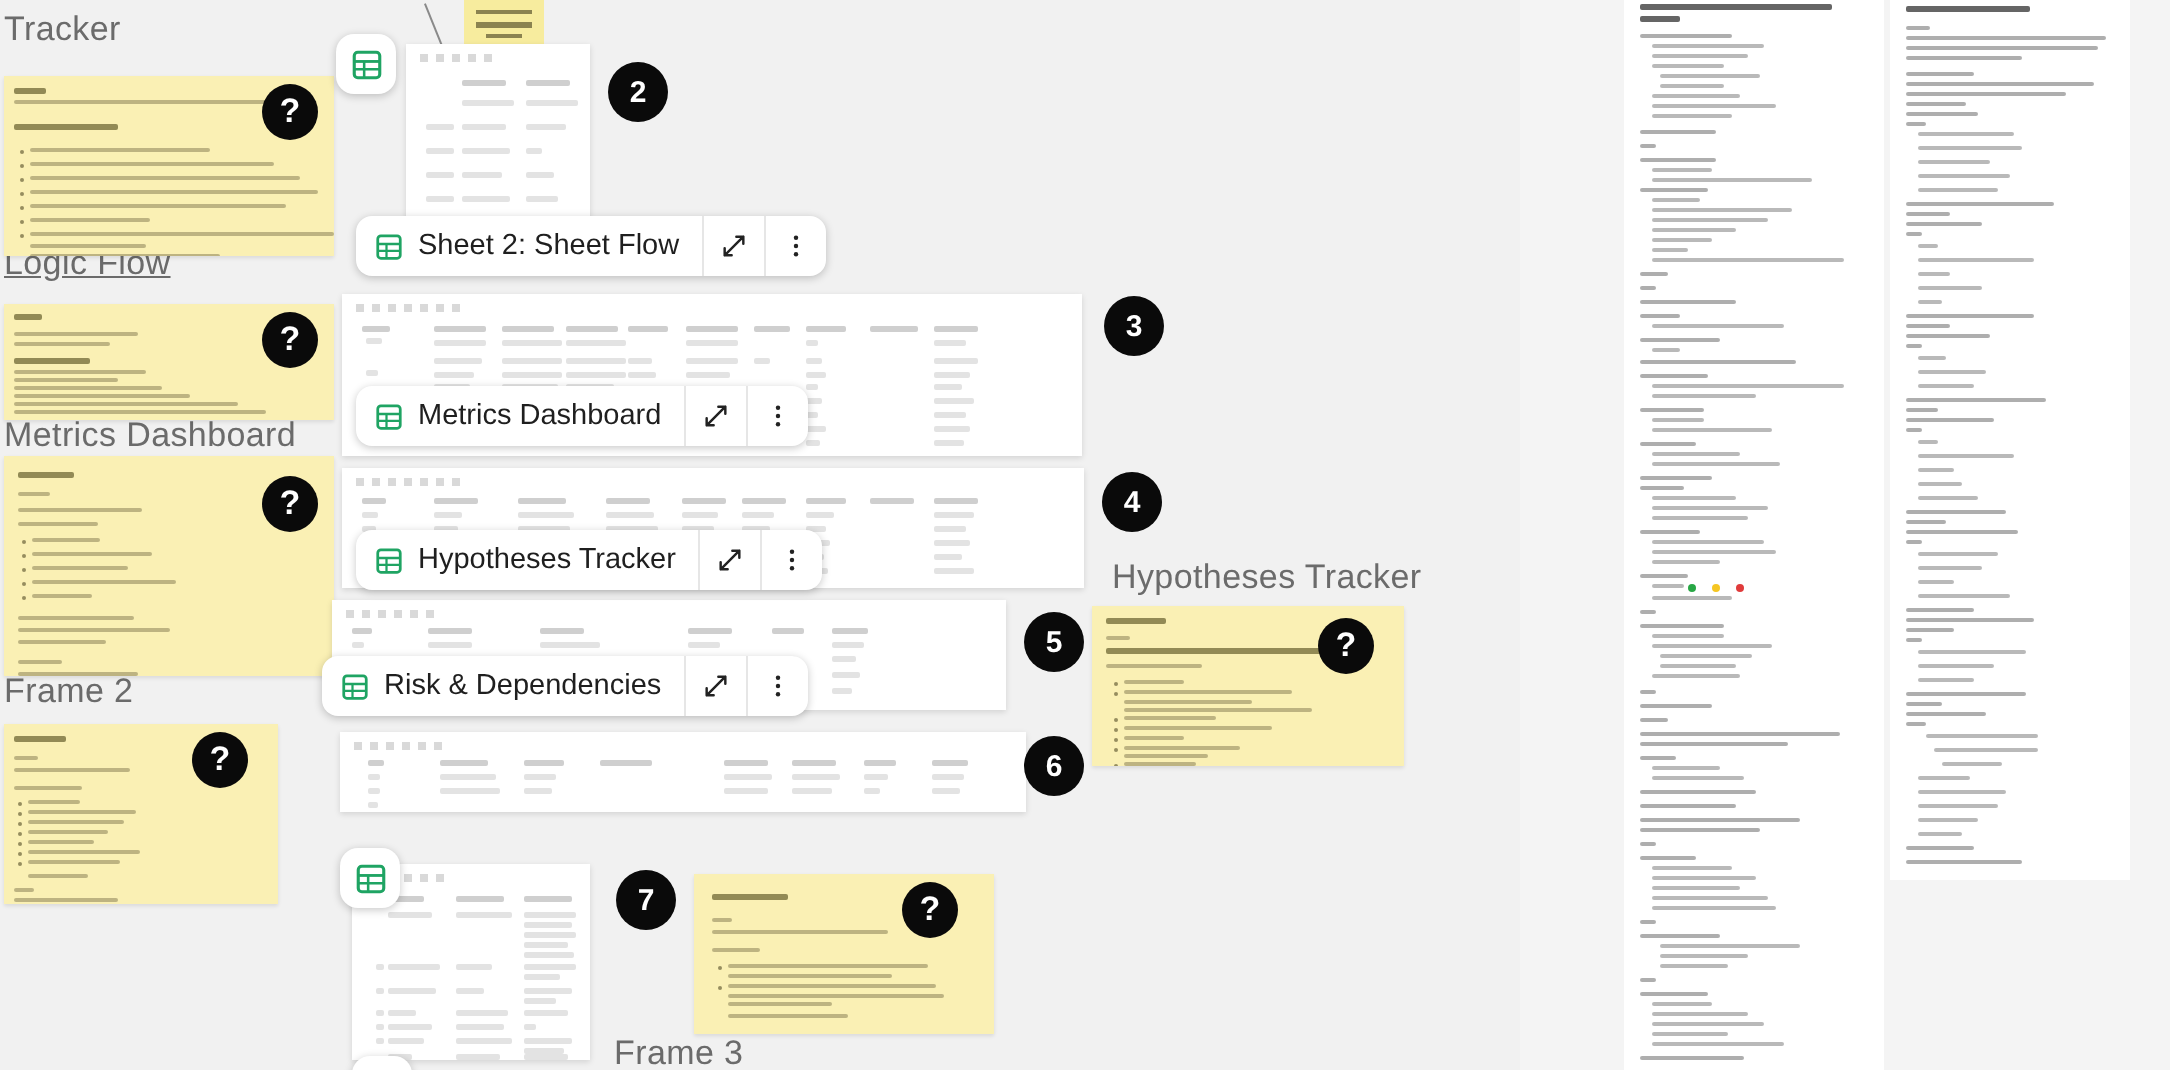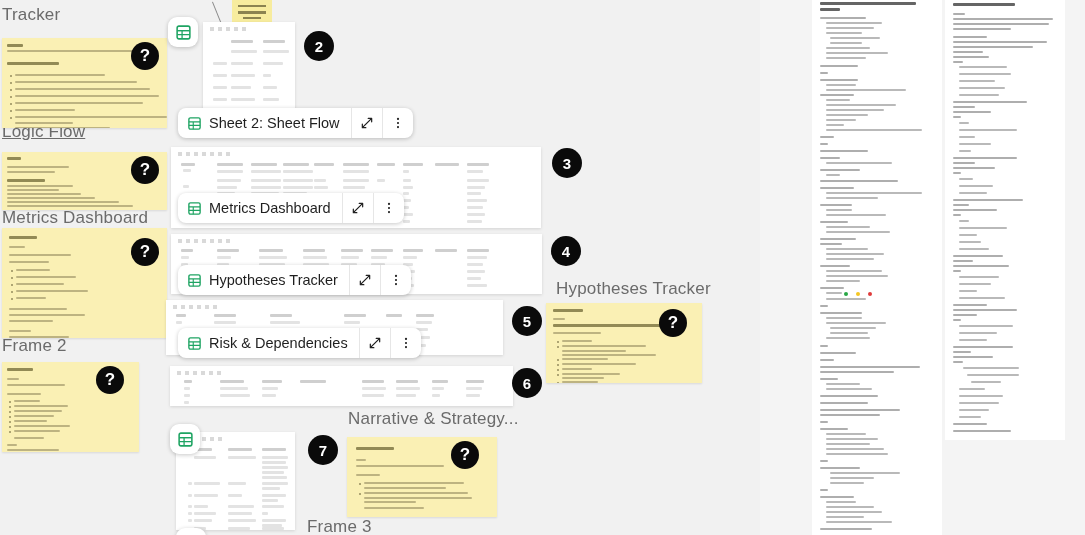--- a/index.html
+++ b/index.html
@@ -75,21 +75,20 @@
       <div class="l" style="top:11px;height:2.5px;"></div>
       <div class="l" style="top:17px;left:28%;width:44%;"></div>
     </div>
     <div class="connector" style="left:212px;top:2px;height:24px;transform:rotate(-22deg);"></div>
 
     <div class="frame-title" style="left:2px;top:5px;">Tracker</div>
     <div class="frame-title" style="left:2px;top:122px;text-decoration:underline;">Logic Flow</div>
     <div class="frame-title" style="left:2px;top:208px;">Metrics Dashboard</div>
     <div class="frame-title" style="left:2px;top:336px;">Frame 2</div>
     <div class="frame-title" style="left:556px;top:279px;">Hypotheses Tracker</div>
-    <div class="frame-title" style="left:348px;top:409px;">Narrative &amp; Strategy...</div>
     <div class="frame-title" style="left:307px;top:517px;">Frame 3</div>
 
     <div class="sticky" style="left:2px;top:38px;width:165px;height:90px;">
       <div class="blob h" style="left:5px;top:6px;width:16px;"></div>
       <div class="blob" style="left:5px;top:12px;width:150px;"></div>
       <div class="blob h" style="left:5px;top:24px;width:52px;"></div>
       <div class="bullet" style="left:8px;top:37px;"></div>
         <div class="blob" style="left:13px;top:36px;width:90px;"></div>
       <div class="bullet" style="left:8px;top:44px;"></div>
         <div class="blob" style="left:13px;top:43px;width:122px;"></div>
@@ -432,21 +431,21 @@
       <div class="ln" style="left:250px;top:21px;width:16px;"></div>
       <div class="ln" style="left:48px;top:28px;width:26px;"></div>
       <div class="ln" style="left:104px;top:28px;width:26px;"></div>
       <div class="ln" style="left:220px;top:28px;width:12px;"></div>
       <div class="ln" style="left:250px;top:28px;width:12px;"></div>
       <div class="ln" style="left:220px;top:36px;width:18px;"></div>
       <div class="ln" style="left:250px;top:36px;width:14px;"></div>
       <div class="ln" style="left:220px;top:44px;width:14px;"></div>
       <div class="ln" style="left:250px;top:44px;width:10px;"></div>
     </div>
-    <div class="chip" style="left:178px;top:328px;">
+    <div class="chip" style="left:161px;top:328px;">
       <div class="cname">
         <svg width="15" height="15" viewBox="0 0 24 24">
           <rect x="3" y="3" width="18" height="18" rx="2.5" fill="none" stroke="#1fa463" stroke-width="2.2"></rect>
           <line x1="3" y1="9.5" x2="21" y2="9.5" stroke="#1fa463" stroke-width="2"></line>
           <line x1="3" y1="15" x2="21" y2="15" stroke="#1fa463" stroke-width="1.8"></line>
           <line x1="10" y1="9.5" x2="10" y2="21" stroke="#1fa463" stroke-width="1.8"></line>
         </svg>
         <span class="txt">Risk &amp; Dependencies</span>
       </div>
       <div class="cbtn">

